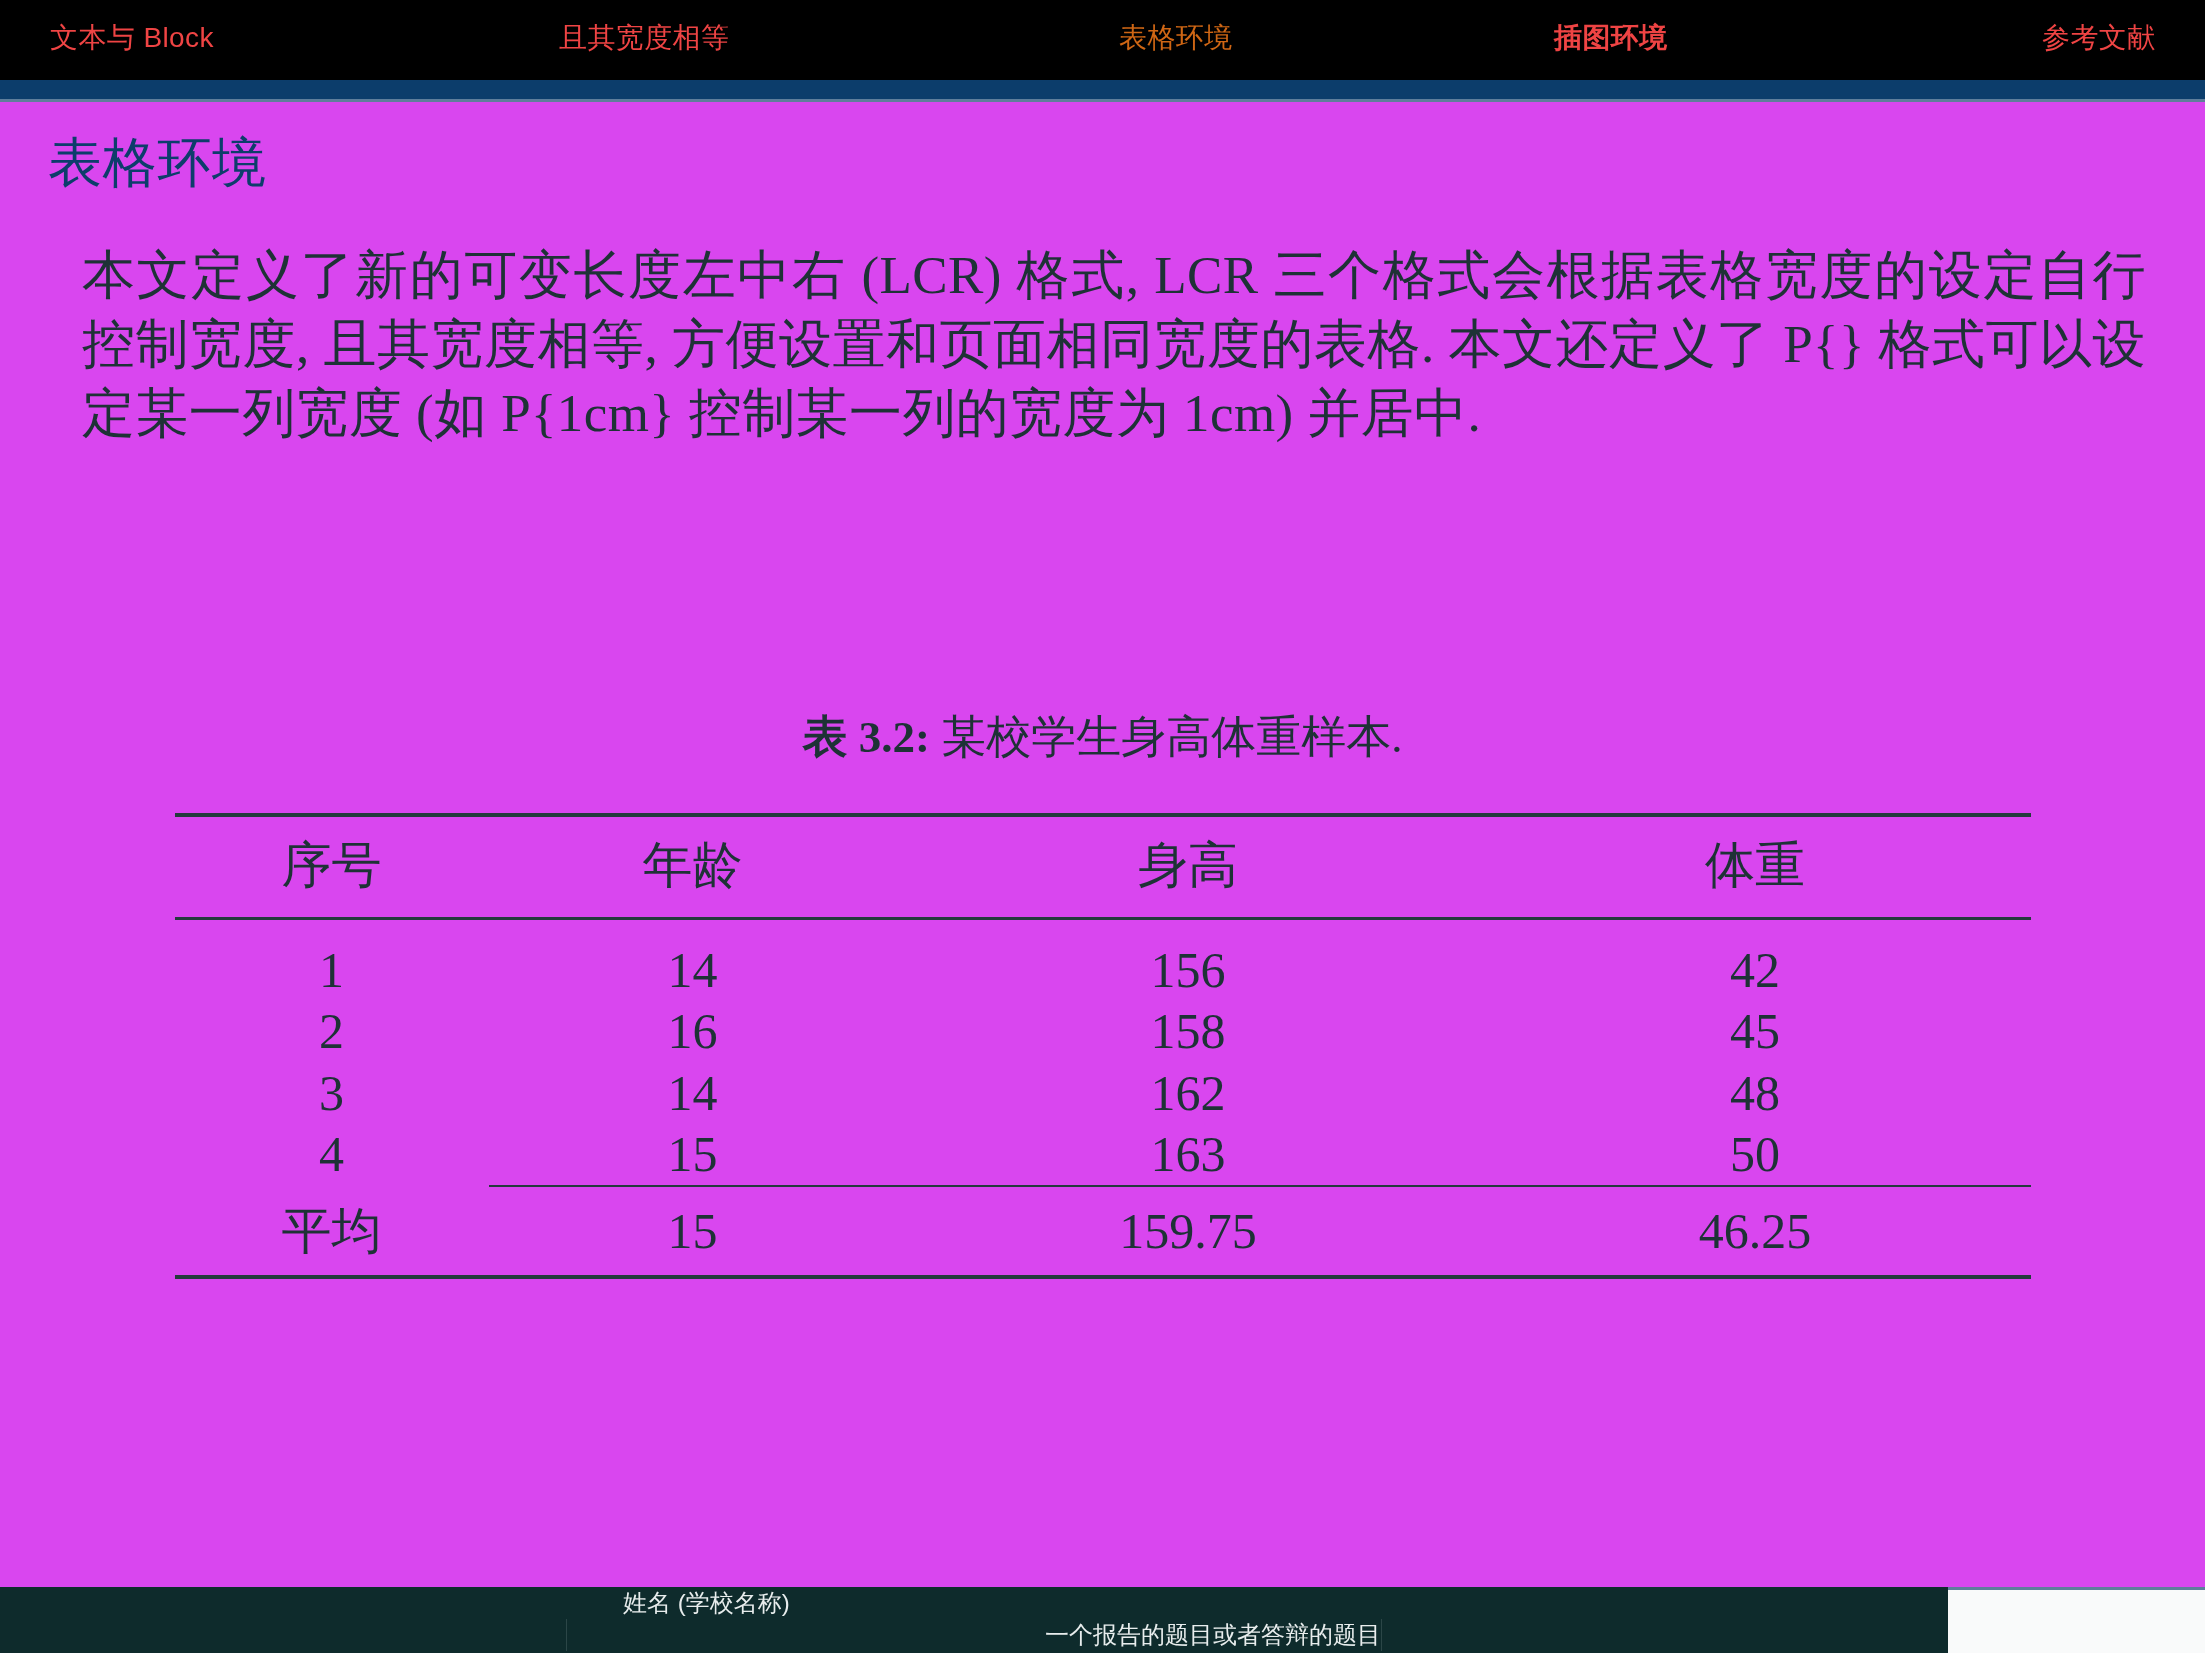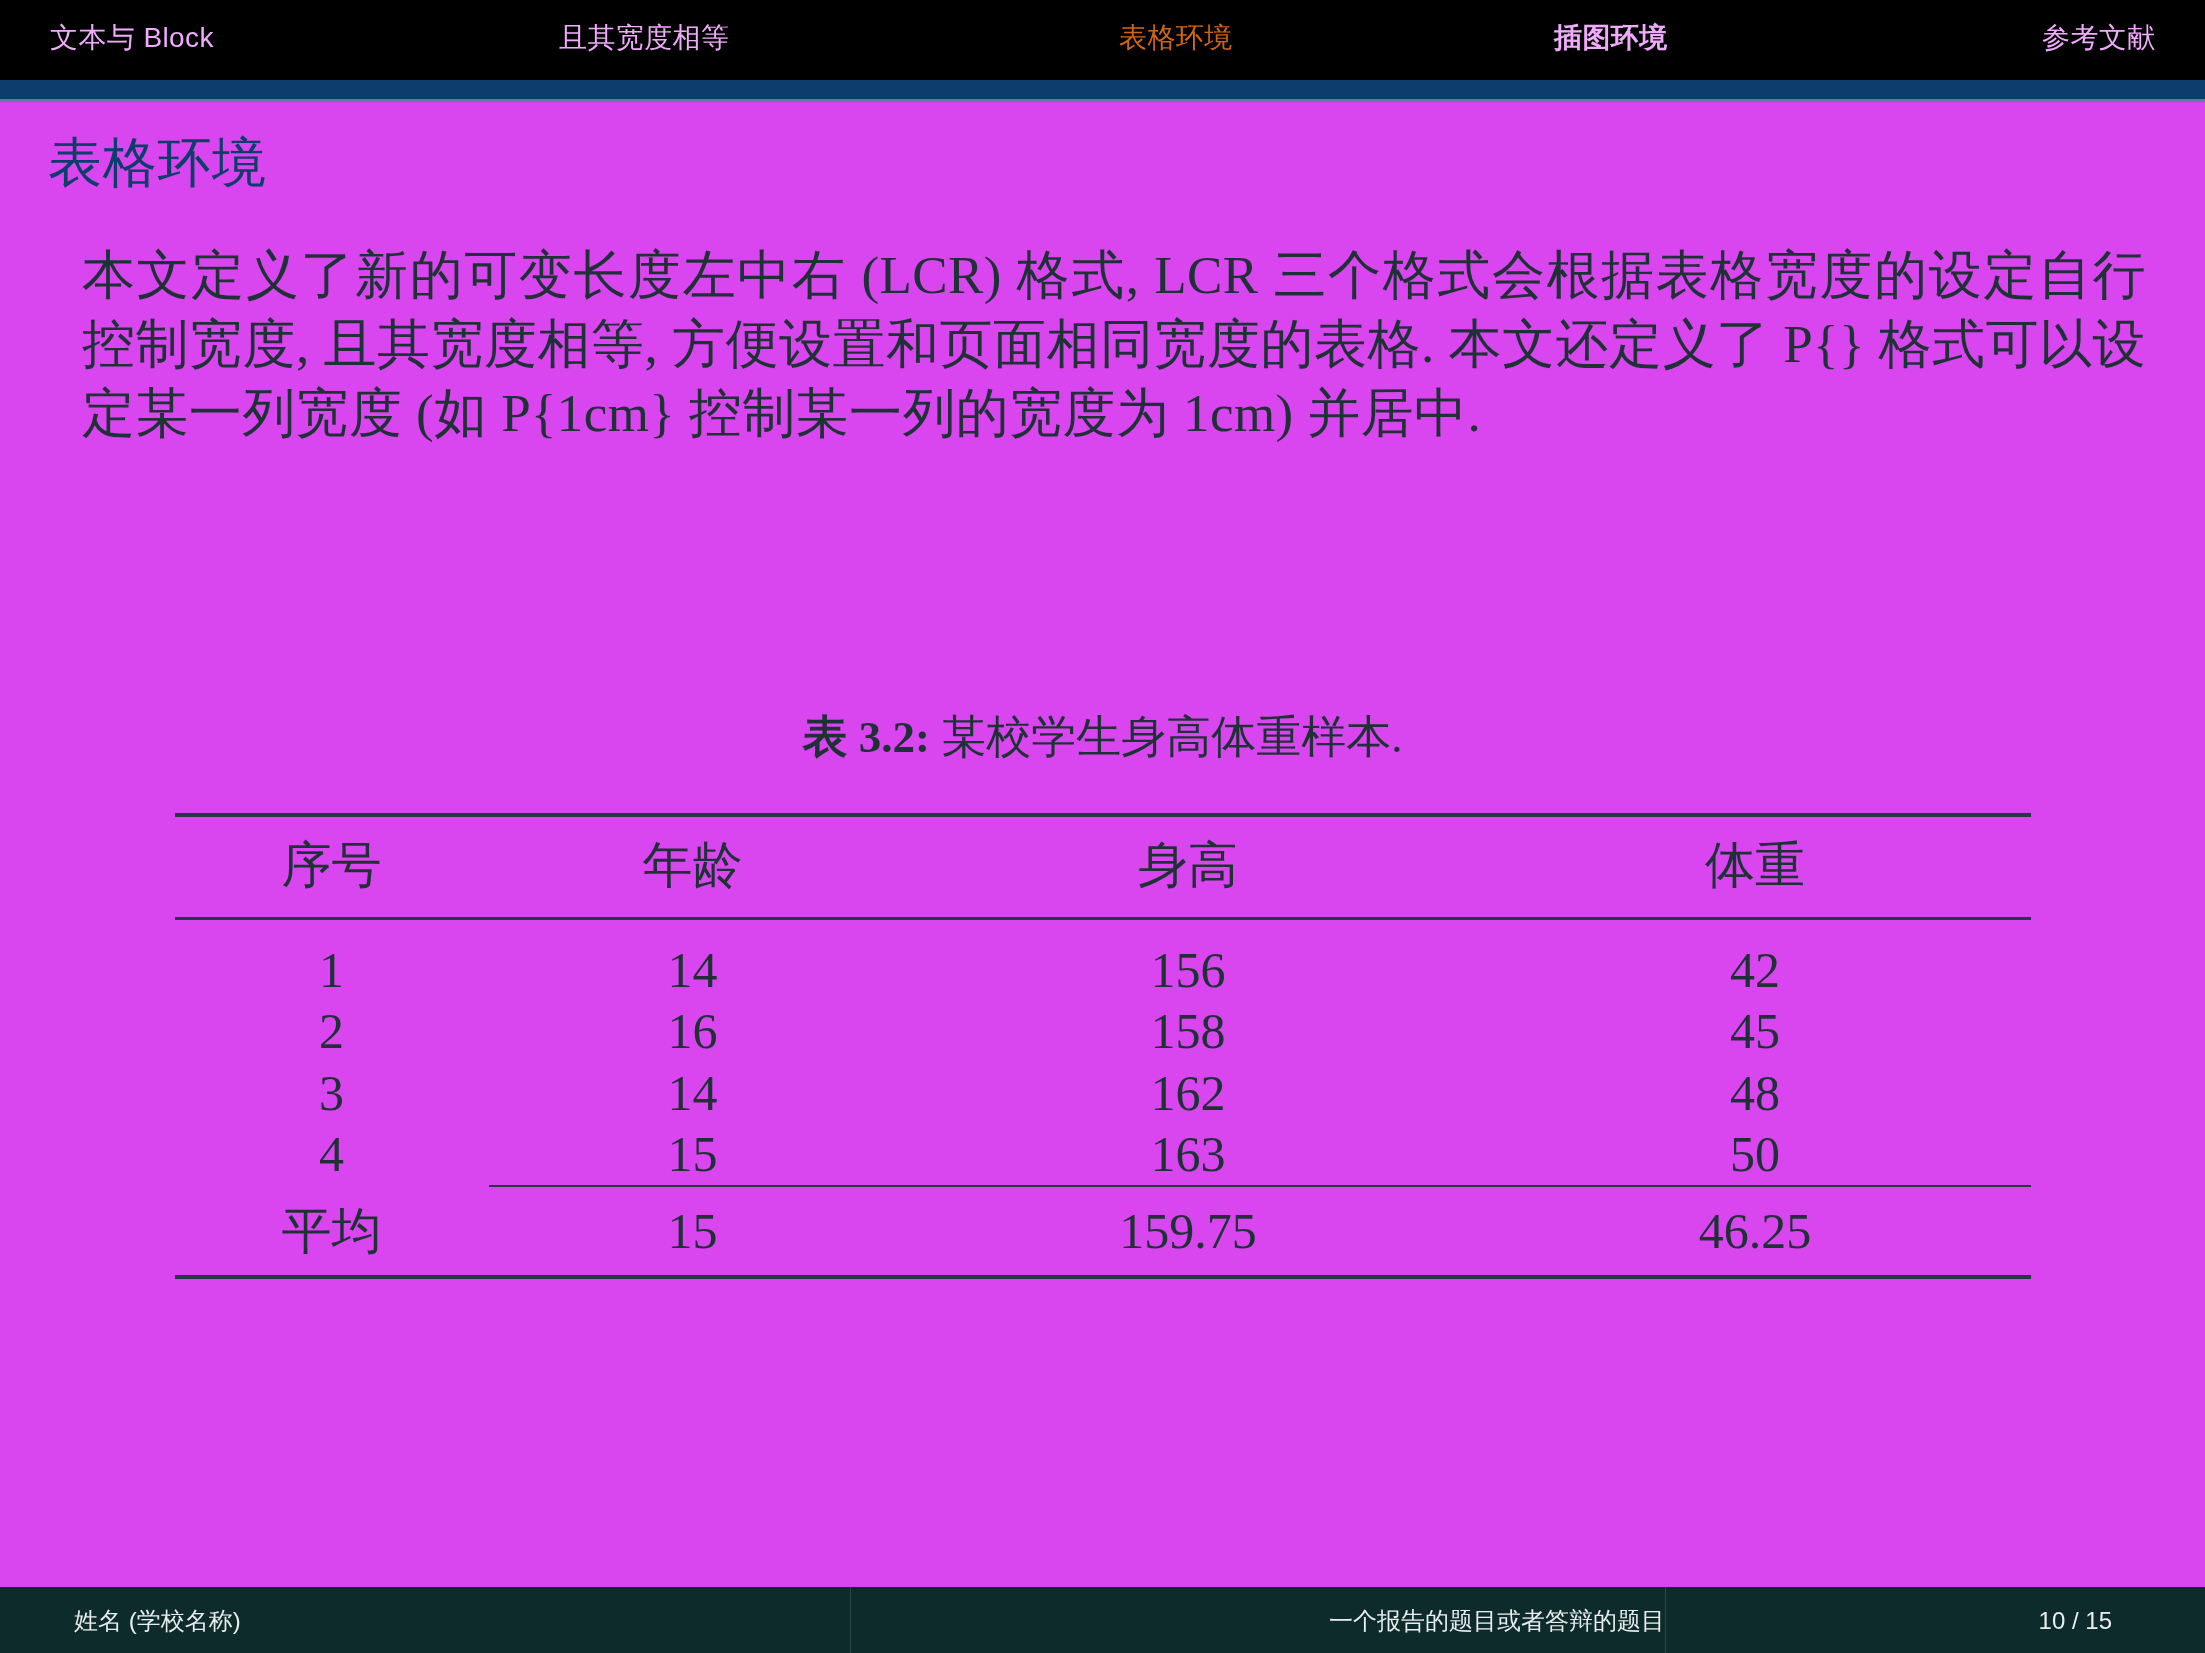--- a/index.html
+++ b/index.html
@@ -20,21 +20,21 @@
     position: absolute;
     left: 0; top: 0;
     width: 2205px;
     height: 80px;
     background: #000000;
     display: flex;
     align-items: center;
   }
   .nav-item {
     font-size: 28px;
-    color: #f0abfc;
+    color: #ef4444;
     white-space: nowrap;
     letter-spacing: 0.4px;
     line-height: 1;
   }
   .nav-item.active { color: #CF6614; }
 
   #nav-slot-0 { position: absolute; left: 50px;   top: 24px; }
   #nav-slot-1 { position: absolute; left: 559px;  top: 24px; }
   #nav-slot-2 { position: absolute; left: 1119px; top: 24px; }
   #nav-slot-3 { position: absolute; left: 1554px; top: 24px; font-weight: bold; }
@@ -144,25 +144,26 @@
   #sample-table tbody tr.avg-row { border-bottom: 4.4px solid #243B3D; }
 
   
   #sample-table tr.midrule-row td { padding: 0; height: 2.2px; }
   #sample-table tr.midrule-row td.rule-on { background: #243B3D; height: 2.2px; }
 
   
   #footer {
     position: absolute;
     left: 0; top: 1587px;
-    width: 2205px;
+    width: 1948px;
     height: 67px;
     background: #0E2B2C;
     display: flex;
     align-items: center;
+    flex-direction: column;
   }
   #footer-top-line {
     position: absolute;
     left: 0; top: 1587px;
     width: 2205px;
     height: 2.9px;
     background: #5E7E9B;
   }
   .footer-seg {
     height: 67px;

